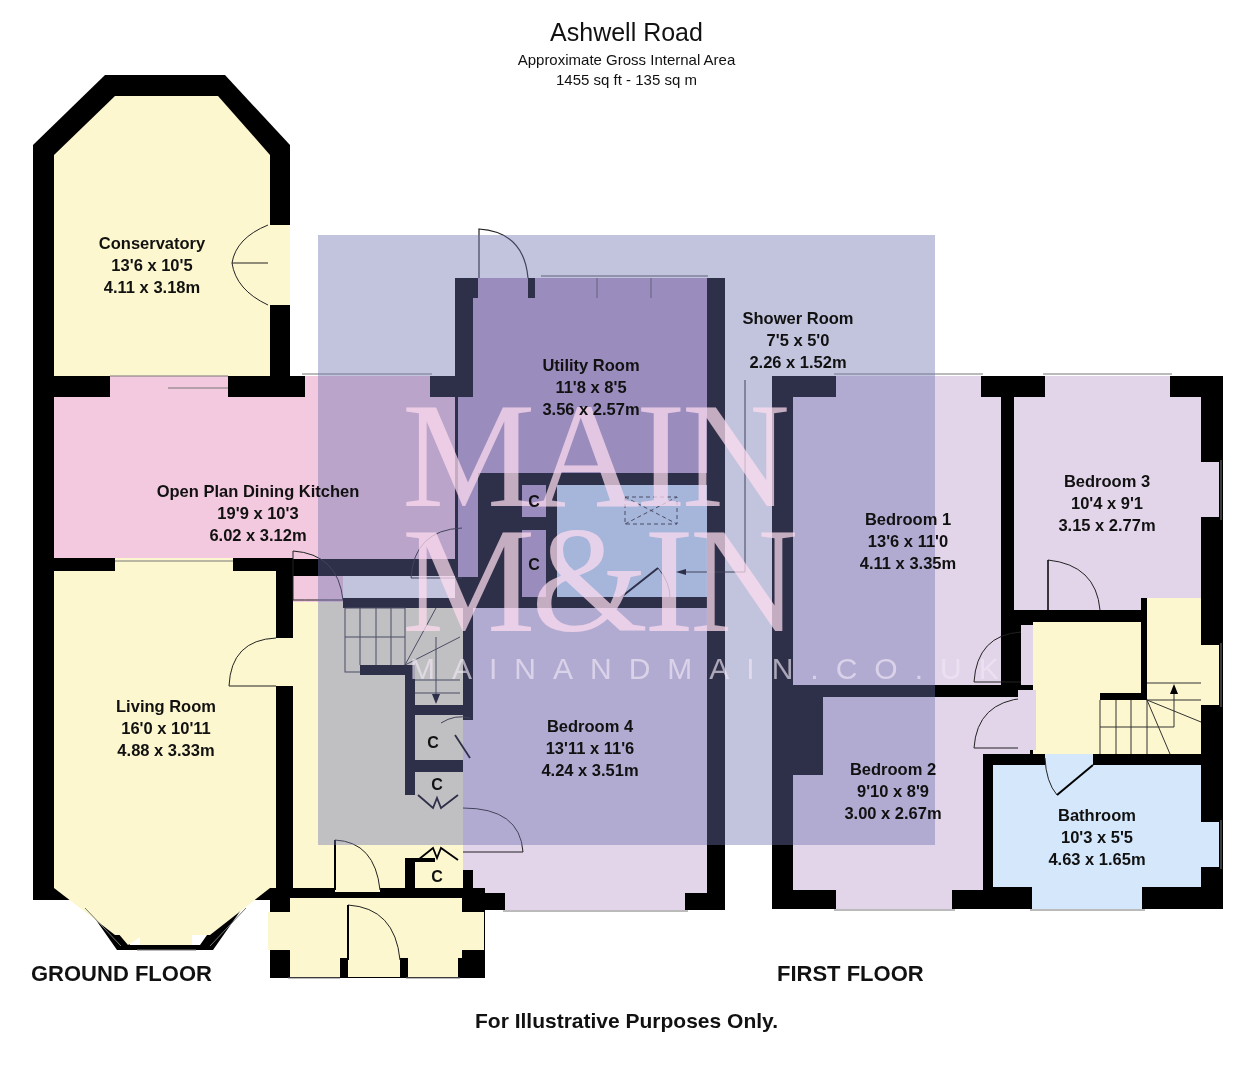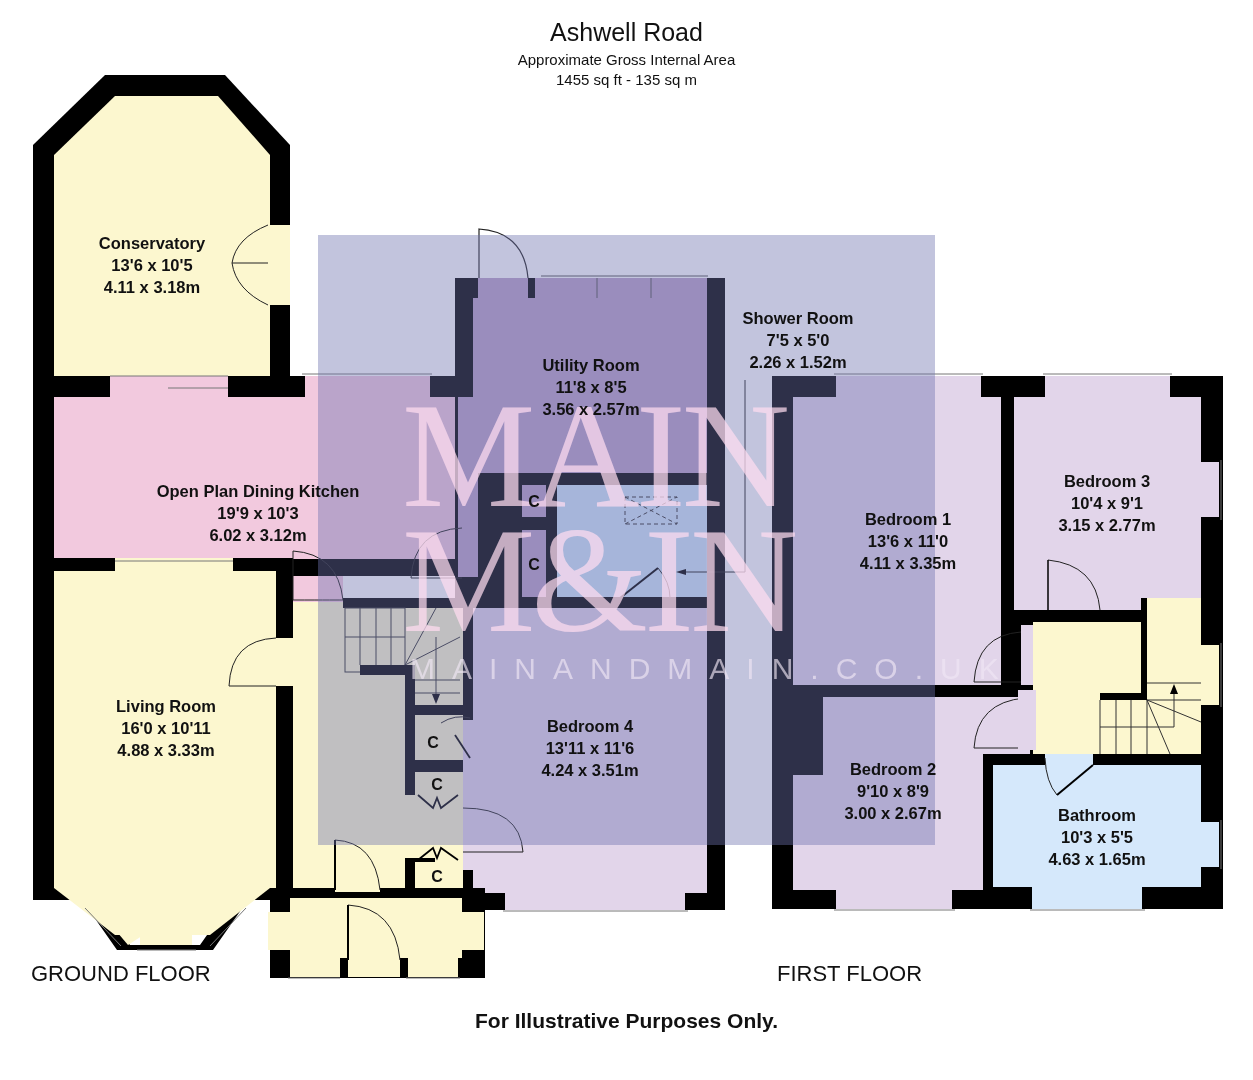--- a/index.html
+++ b/index.html
@@ -4,21 +4,21 @@
 <style>
   html, body { margin: 0; padding: 0; background: #ffffff; }
   body { width: 1253px; height: 1080px; position: relative; overflow: hidden;
          font-family: "Liberation Sans", sans-serif; color: #111; }
   .header { position: absolute; left: 0; top: 14px; width: 1253px; text-align: center; }
   .title { font-weight: normal; font-size: 25px; line-height: 36px; }
   .subtitle { font-weight: normal; font-size: 15px; line-height: 20px; }
   .plan { position: absolute; left: 0; top: 0; }
   .room-label { position: absolute; text-align: center; font-weight: bold; font-size: 16.5px; line-height: 22px; color: #111; white-space: nowrap; transform: translateX(-50%); }
   .room-label span { display: block; text-align: center; }
-  .floor-label { position: absolute; font-weight: normal; font-size: 22px; color: #111; letter-spacing: 0px; }
+  .floor-label { position: absolute; font-weight: bold; font-size: 22px; color: #111; letter-spacing: 0px; }
   .footer { position: absolute; left: 0; top: 1006px; width: 1253px; text-align: center; }
   .footer .note { font-size: 21px; line-height: 28px; }
   .footer .disclaimer { font-size: 21px; line-height: 30px; font-weight: bold; }
   .c-label { position: absolute; font-weight: bold; font-size: 16px; transform: translate(-50%, -50%); }
   .watermark { position: absolute; pointer-events: none; }
   .wm-text { position: absolute; font-family: "Liberation Serif", serif; color: rgba(255, 220, 240, 0.72); white-space: nowrap; }
   .wm-url { position: absolute; font-family: "Liberation Sans", sans-serif; color: rgba(240, 230, 245, 0.65); letter-spacing: 17px; font-size: 30px; white-space: nowrap; }
 </style>
 </head>
 <body>

